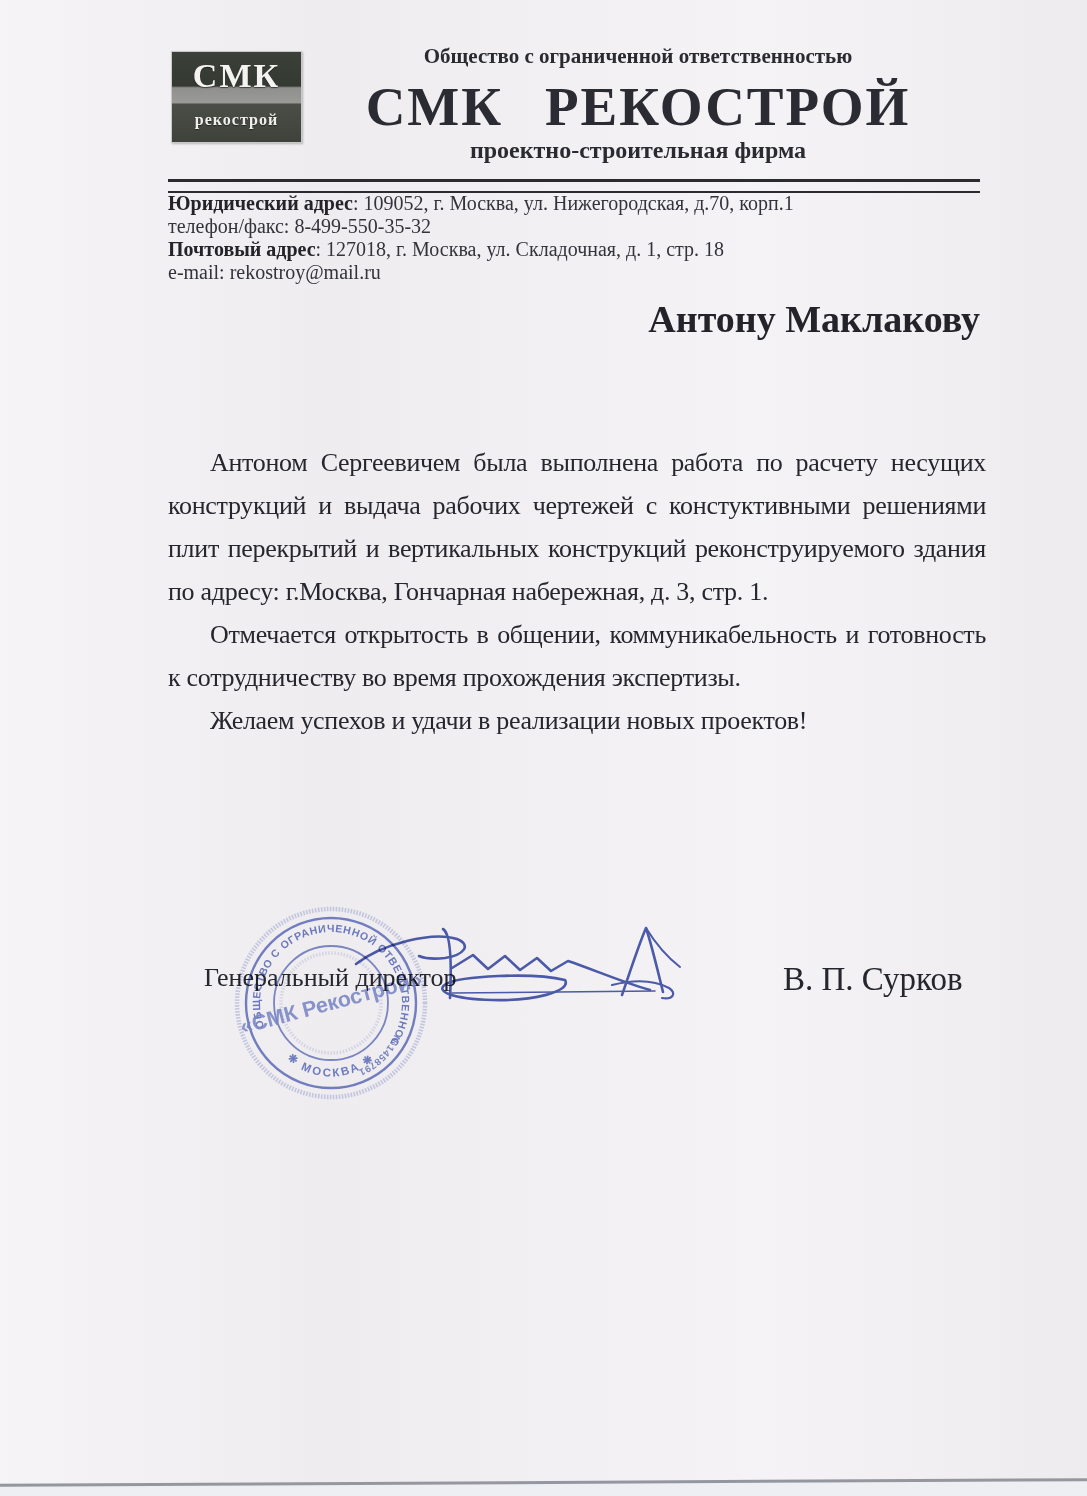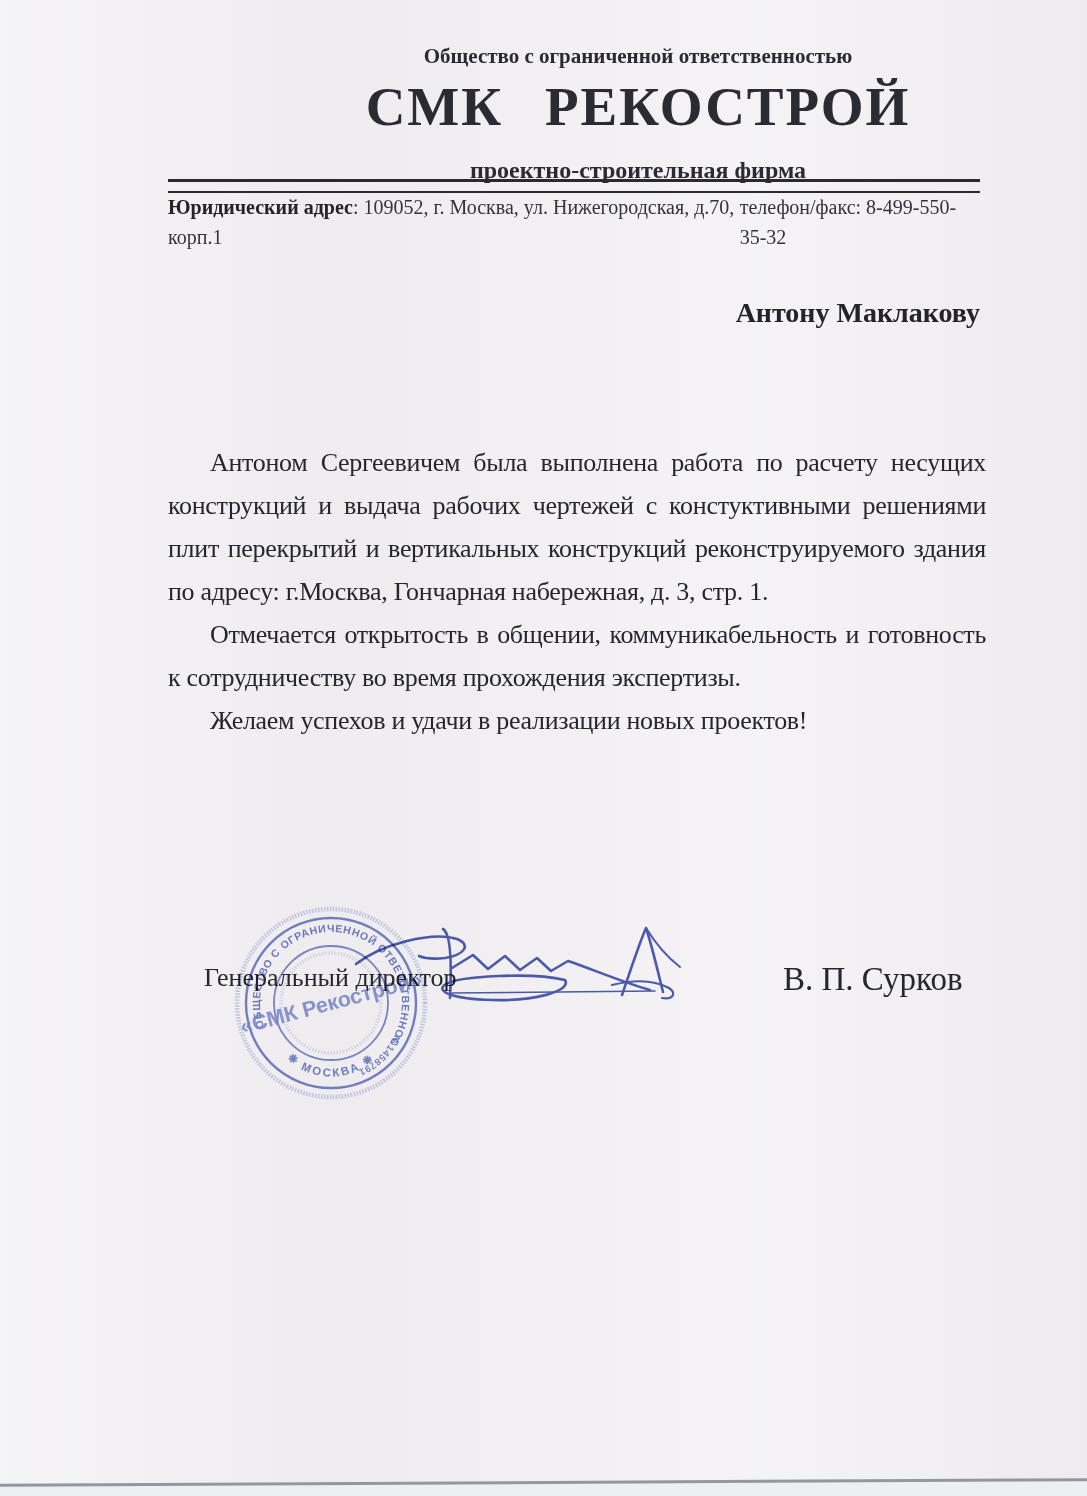--- a/index.html
+++ b/index.html
@@ -32,35 +32,35 @@
     text-shadow:0 1px 1px rgba(0,0,0,.5);
   }
   .head-block{
     position:absolute;left:300px;top:44px;width:676px;text-align:center;
   }
   .org-type{font-weight:bold;font-size:21px;color:#2a2a31;}
   .company{
     font-weight:bold;font-size:55px;line-height:1.02;color:#2b2b33;
     letter-spacing:2px;word-spacing:26px;margin-top:10px;
   }
-  .subtitle{font-weight:bold;font-size:24px;color:#2a2a31;margin-top:22px;}
+  .subtitle{font-weight:bold;font-size:24px;color:#2a2a31;margin-top:2px;}
   .rule{
     position:absolute;left:168px;top:179px;width:812px;height:9px;
     border-top:3px solid #2a2a30;border-bottom:2px solid #2a2a30;
   }
   .contacts{
     position:absolute;left:168px;top:192px;width:812px;
     font-size:20px;color:#33333b;
   }
-  .contact-row{display:flex;justify-content:center;line-height:30px;}
+  .contact-row{display:flex;justify-content:center;line-height:23px;flex-direction:column;}
   .contact-label{font-weight:bold;color:#232329;}
   
   .recipient{
     position:absolute;left:590px;top:297px;width:390px;
-    text-align:right;font-weight:bold;font-size:28px;color:#232329;
+    text-align:right;font-weight:bold;font-size:38px;color:#232329;
   }
   
   .body-text{
     position:absolute;left:168px;top:441px;width:818px;
     font-size:26px;line-height:43px;letter-spacing:-0.3px;color:#26262e;
   }
   .para{
     margin:0;text-indent:42px;text-align:justify;text-align-last:left;
   }
   
@@ -80,33 +80,41 @@
     position:absolute;left:-8px;top:1481px;width:1110px;height:20px;
     background:#edeff3;border-top:3px solid #94979e;
     transform:rotate(-0.3deg);
   }
 </style>
 </head>
 <body>
 
 <div class="page">
 
+  <div class="logo">
+    <span class="logo-acronym">СМК</span>
+    <span class="logo-sub">рекострой</span>
+  </div>
 
   <div class="head-block">
     <div class="org-type">Общество с ограниченной ответственностью</div>
     <div class="company">СМК РЕКОСТРОЙ</div>
     <div class="subtitle">проектно-строительная фирма</div>
   </div>
 
   <div class="rule"></div>
 
   <div class="contacts">
     <div class="contact-row">
       <span><span class="contact-label">Юридический адрес</span><span>: 109052, г. Москва, ул. Нижегородская, д.70, корп.1</span></span>
       <span>телефон/факс: 8-499-550-35-32</span>
+    </div>
+    <div class="contact-row">
+      <span><span class="contact-label">Почтовый адрес</span><span>: 127018, г. Москва,  ул. Складочная, д. 1, стр. 18</span></span>
+      <span>e-mail: rekostroy@mail.ru</span>
     </div>
   </div>
 
   <div class="recipient">Антону Маклакову</div>
 
   <div class="body-text">
     <p class="para">Антоном Сергеевичем была выполнена работа по расчету несущих конструкций и выдача рабочих чертежей с констуктивными решениями плит перекрытий и вертикальных конструкций реконструируемого здания по адресу: г.Москва, Гончарная набережная, д. 3, стр. 1.</p>
     <p class="para">Отмечается открытость в общении, коммуникабельность и готовность к сотрудничеству во время прохождения экспертизы.</p>
     <p class="para">Желаем успехов и удачи в реализации новых проектов!</p>
   </div>

